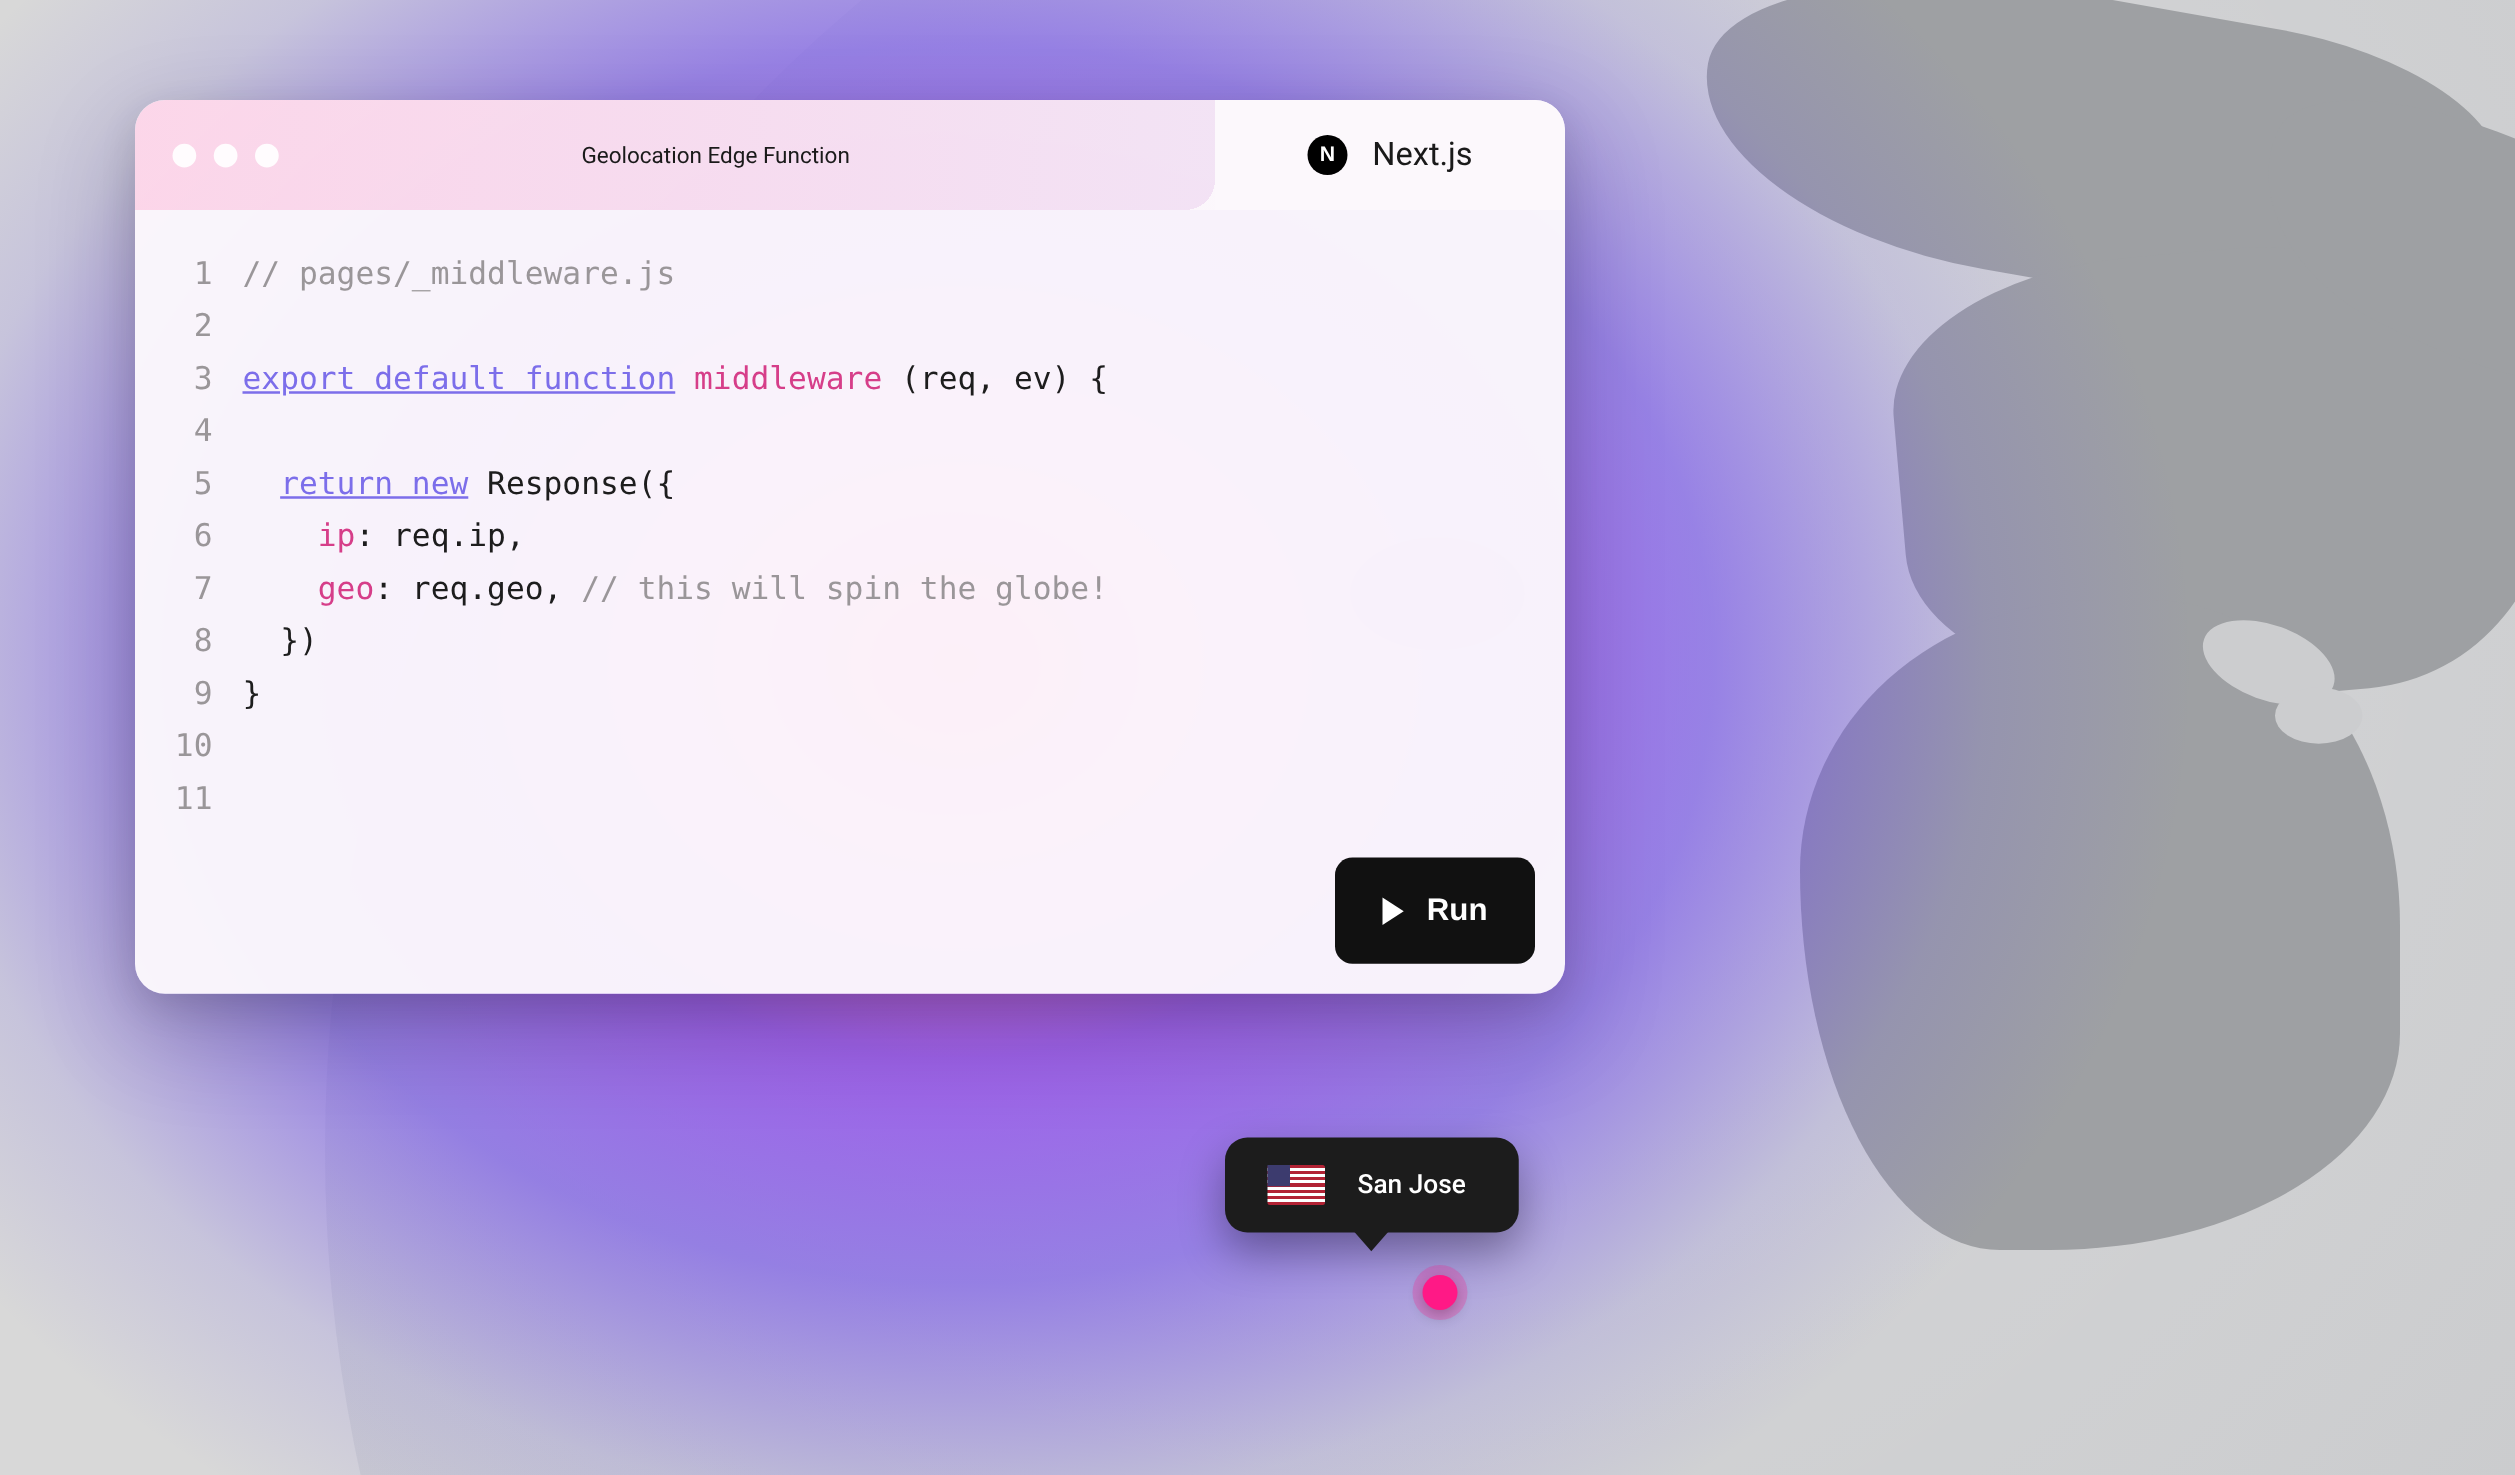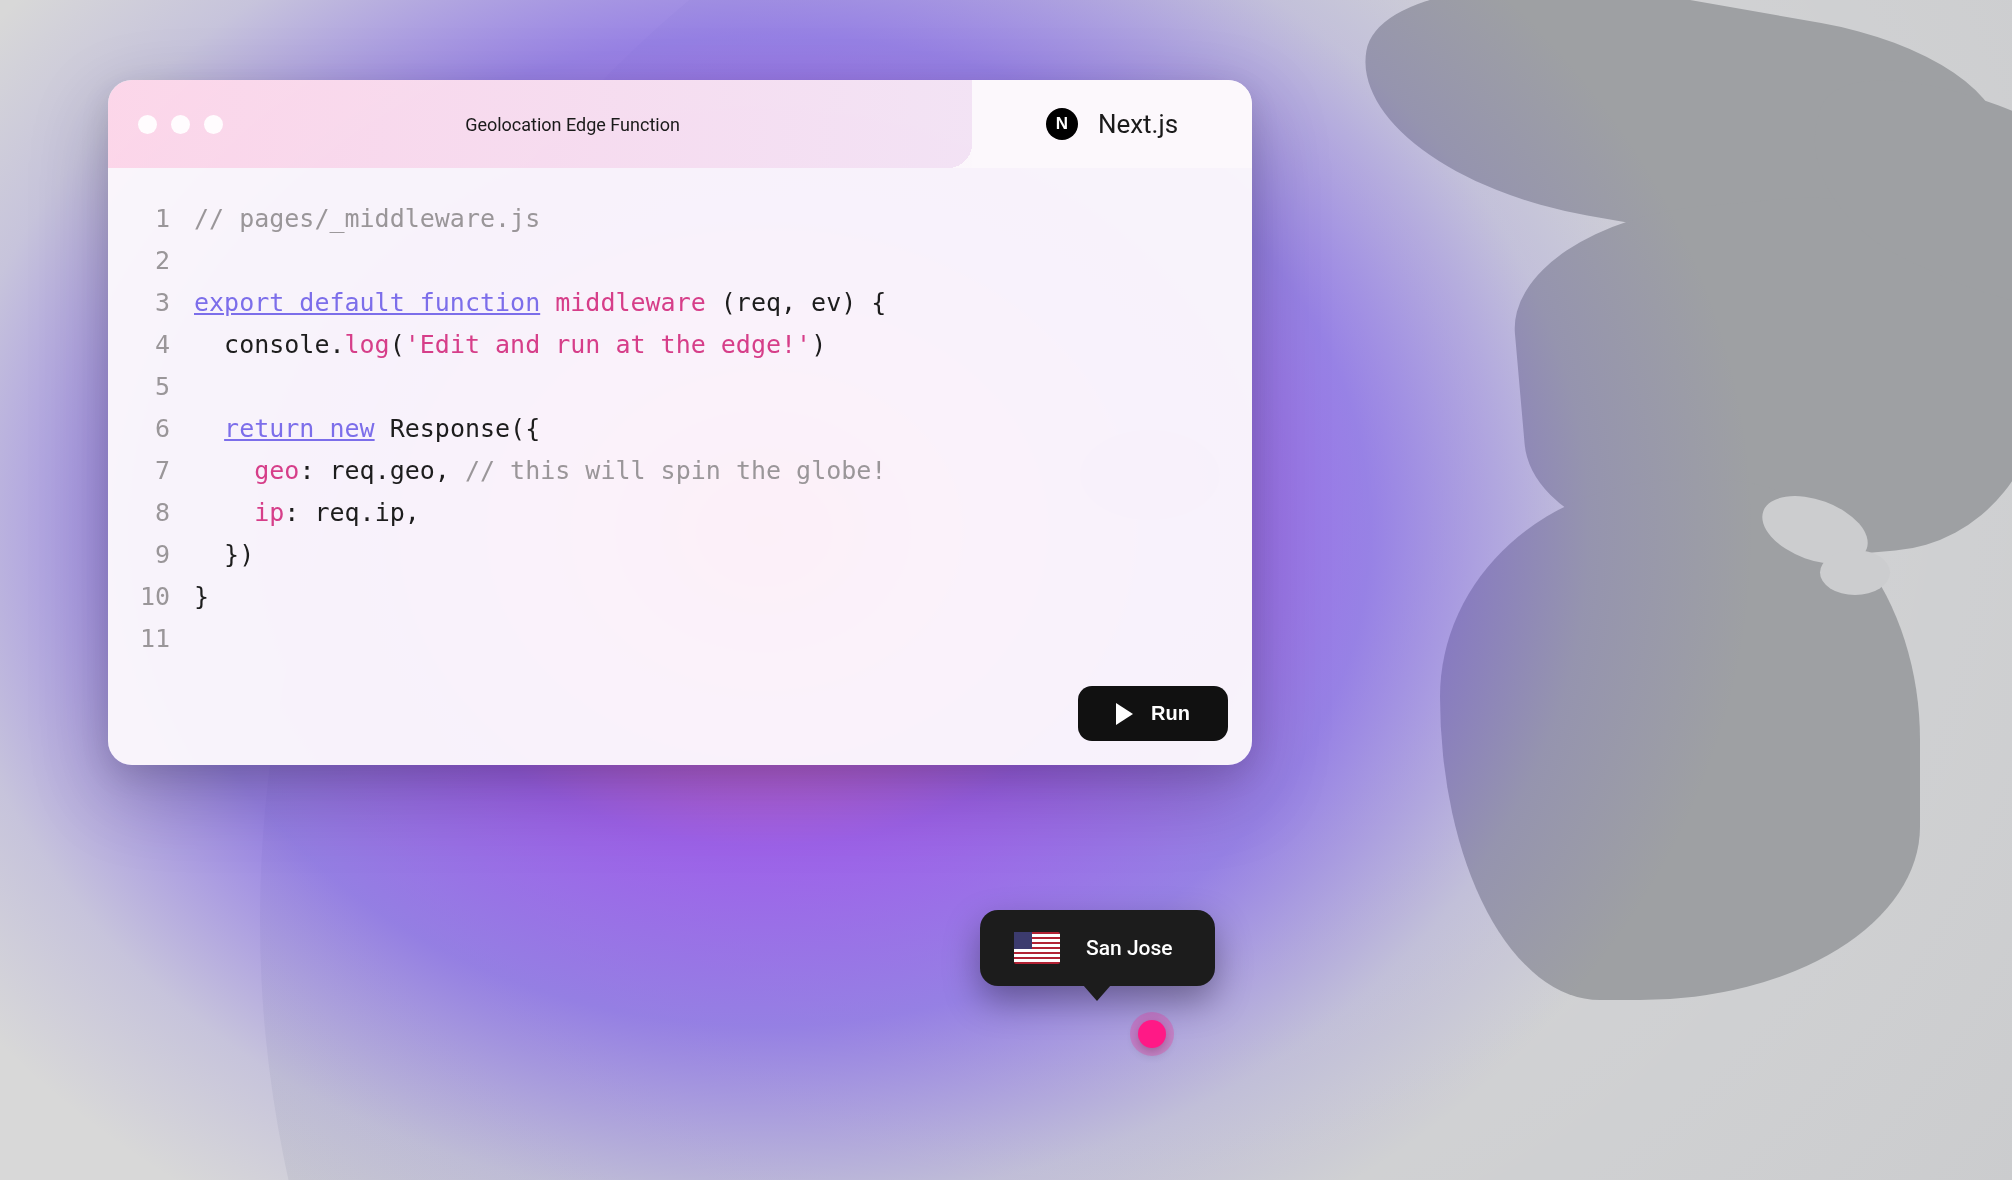--- a/index.html
+++ b/index.html
@@ -186,22 +186,22 @@
       display: flex;
       justify-content: flex-end;
       padding: 0 24px 24px 24px;
     }
     
     .run-button {
       background: #111;
       color: #fff;
       border: none;
       border-radius: 14px;
-      padding: 16px 38px;
-      font-size: 20px;
+      padding: 28px 38px;
+      font-size: 25px;
       font-weight: 550;
       display: flex;
       align-items: center;
       gap: 18px;
       cursor: pointer;
       text-align: right;
     }
     
     .play-icon {
       width: 0;
@@ -317,25 +317,24 @@
         <div>7</div>
         <div>8</div>
         <div>9</div>
         <div>10</div>
         <div>11</div>
     </div>
     <div class="code-content">
       <div class="code-line"><span class="tok-comment">// pages/_middleware.js</span></div>
       <div class="code-line"></div>
       <div class="code-line"><span class="tok-keyword">export default function</span><span class="tok-function"> middleware</span><span class="tok-default"> (req, ev) {</span></div>
-      <div class="code-line"><span class="tok-default">  console.</span><span class="tok-function">log</span><span class="tok-default">(</span><span class="tok-string">'Edit and run at the edge!'</span><span class="tok-default">)</span></div>
       <div class="code-line"></div>
       <div class="code-line"><span class="tok-default">  </span><span class="tok-keyword">return new</span><span class="tok-default"> Response({</span></div>
+      <div class="code-line"><span class="tok-default">    </span><span class="tok-prop">ip</span><span class="tok-default">: req.ip,</span></div>
       <div class="code-line"><span class="tok-default">    </span><span class="tok-prop">geo</span><span class="tok-default">: req.geo, </span><span class="tok-comment">// this will spin the globe!</span></div>
-      <div class="code-line"><span class="tok-default">    </span><span class="tok-prop">ip</span><span class="tok-default">: req.ip,</span></div>
       <div class="code-line"><span class="tok-default">  })</span></div>
       <div class="code-line"><span class="tok-default">}</span></div>
     </div>
   </div>
 
   <div class="window-footer">
     <button class="run-button">
       <span class="play-icon"></span>
       <span>Run</span>
     </button>

